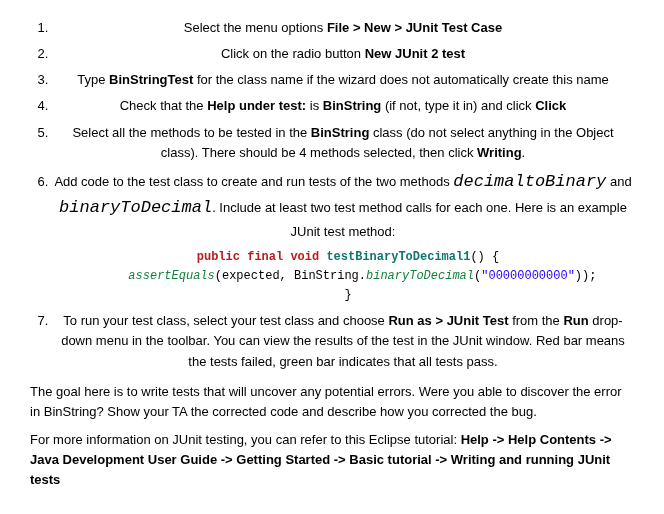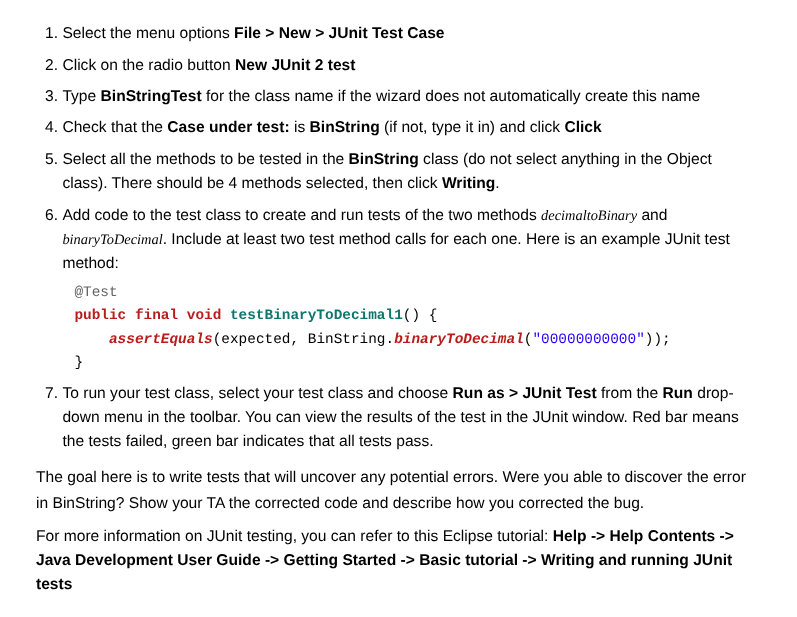--- a/index.html
+++ b/index.html
@@ -16,20 +16,21 @@
       min-height: 514px;
       padding: 18px 30px 18px 30px;
       line-height: 1.55;
     }
     ol {
       padding-left: 22px;
       margin-bottom: 10px;
     }
     ol li {
       margin-bottom: 6px;
+      text-align: center;
     }
     .bold {
       font-weight: bold;
     }
     .code-block {
       font-family: 'Courier New', monospace;
       font-size: 12px;
       margin: 6px 0 6px 10px;
       line-height: 1.6;
     }
@@ -43,56 +44,54 @@
       margin-top: 44px;
     }
     .annotation {
       color: #646464;
     }
     .string-val {
       color: #2a00ff;
     }
     .italic-code {
       font-style: italic;
-      font-family: Liberation Serif, serif;
-      font-size: 12px;
+      font-family: Liberation Mono, monospace;
+      font-size: 17px;
     }
     .para {
       margin-bottom: 8px;
       line-height: 1.55;
     }
     .assert-method {
-      color: #b91c1c;
+      color: #15803d;
       font-style: italic;
-      font-weight: bold;
     }
   </style>
 </head>
 <body>
 
 <ol>
   <li>
     Select the menu options <span class="bold">File &gt; New &gt; JUnit Test Case</span>
   </li>
   <li>
     Click on the radio button <span class="bold">New JUnit 2 test</span>
   </li>
   <li>
     Type <span class="bold">BinStringTest</span> for the class name if the wizard does not automatically create this name
   </li>
   <li>
-    Check that the <span class="bold">Case under test:</span> is <span class="bold">BinString</span> (if not, type it in) and click <span class="bold">Click</span>
+    Check that the <span class="bold">Help under test:</span> is <span class="bold">BinString</span> (if not, type it in) and click <span class="bold">Click</span>
   </li>
   <li>
     Select all the methods to be tested in the <span class="bold">BinString</span> class (do not select anything in the Object class). There should be 4 methods selected, then click <span class="bold">Writing</span>.
   </li>
   <li>
     Add code to the test class to create and run tests of the two methods <span class="italic-code">decimaltoBinary</span> and <span class="italic-code">binaryToDecimal</span>. Include at least two test method calls for each one. Here is an example JUnit test method:
     <div class="code-block">
-      <div><span class="annotation">@Test</span></div>
       <div><span class="keyword">public final void</span> <span class="method-name">testBinaryToDecimal1</span>() {</div>
       <div>&nbsp;&nbsp;&nbsp;&nbsp;<span class="assert-method">assertEquals</span>(expected, BinString.<span class="assert-method">binaryToDecimal</span>(<span class="string-val">"00000000000"</span>));</div>
       <div>}</div>
     </div>
   </li>
   <li>
     To run your test class, select your test class and choose <span class="bold">Run as &gt; JUnit Test</span> from the <span class="bold">Run</span> drop-down menu in the toolbar. You can view the results of the test in the JUnit window. Red bar means the tests failed, green bar indicates that all tests pass.
   </li>
 </ol>
 

